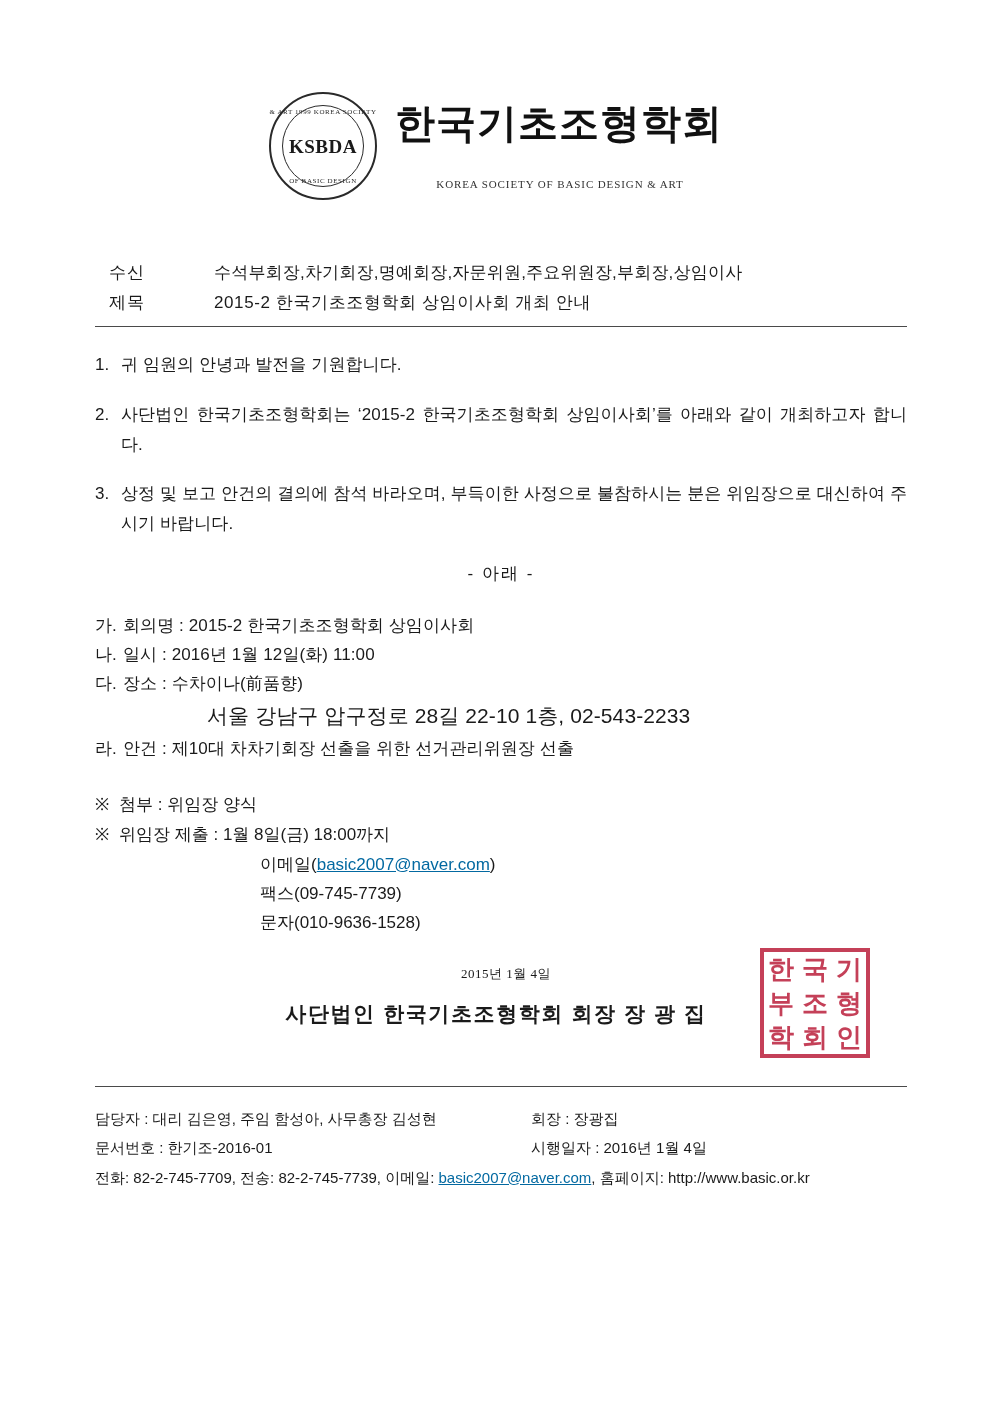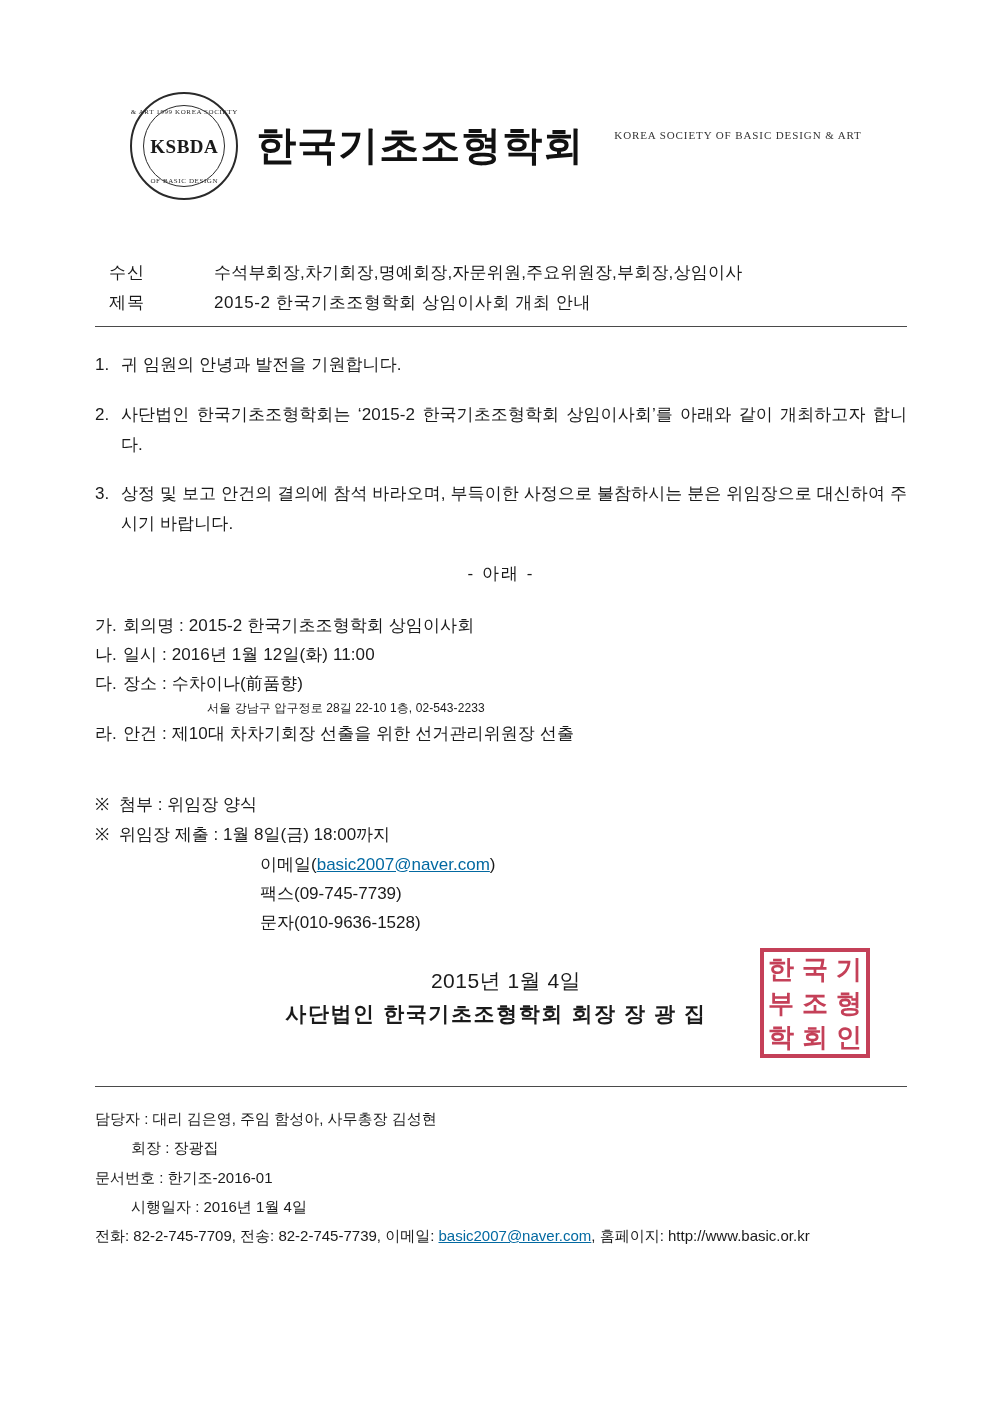--- a/index.html
+++ b/index.html
@@ -72,39 +72,40 @@
     font-size: 7px;
     letter-spacing: 0.6px;
     color: #2a2a2a;
     transform: scaleY(0.95);
   }
   .seal-logo .arc-top { top: 16px; }
   .seal-logo .arc-bottom { bottom: 15px; }
 
   .wordmark {
     display: flex;
-    flex-direction: row;
+    flex-direction: column;
     justify-content: center;
     gap: 28px;
   }
   .wordmark .ko {
     font-family: "Liberation Sans", sans-serif;
     font-size: 40px;
     font-weight: bold;
     letter-spacing: 1px;
     color: #111;
     line-height: 1.08;
   }
   .wordmark .en {
     font-family: "Liberation Serif", serif;
     font-size: 11px;
     letter-spacing: 0.9px;
     color: #333;
     margin-top: 5px;
     padding-left: 2px;
+    text-align: center;
   }
 
   
   .meta {
     position: absolute;
     top: 258px;
     left: 95px;
     width: 805px;
   }
   .meta-row {
@@ -175,21 +176,21 @@
   .item .k {
     width: 28px;
     flex: none;
   }
   .item .v {
     flex: 1;
     letter-spacing: 0.1px;
   }
   .item-sub {
     padding-left: 112px;
-    font-size: 12px;
+    font-size: 21px;
     line-height: 1.72;
     letter-spacing: 0.1px;
   }
 
   
   .notes {
     position: absolute;
     top: 790px;
     left: 95px;
     width: 812px;
@@ -208,23 +209,24 @@
     line-height: 1.72;
   }
   .note-sub a,
   .footer a {
     color: #0369a1;
     text-decoration: underline;
   }
   .date-line {
     text-align: center;
     margin-top: 26px;
-    font-size: 21px;
+    font-size: 13px;
     letter-spacing: 0.5px;
     padding-left: 10px;
+    font-family: Liberation Serif, serif;
   }
 
   
   .signature {
     position: absolute;
     top: 1000px;
     left: 0;
     width: 992px;
     text-align: center;
     font-size: 21px;
@@ -260,21 +262,20 @@
     position: absolute;
     top: 1104px;
     left: 95px;
     width: 815px;
     font-size: 15px;
     line-height: 1.95;
     color: #1a1a1a;
   }
   .footer-row {
     display: flex;
-    flex-direction: column;
   }
   .footer-row .left { width: 400px; flex: none; }
   .footer-row .right { flex: 1; margin-left: 36px; }
   .footer-wide { display: block; }
 </style>
 </head>
 <body>
 
 <div class="page">
 

